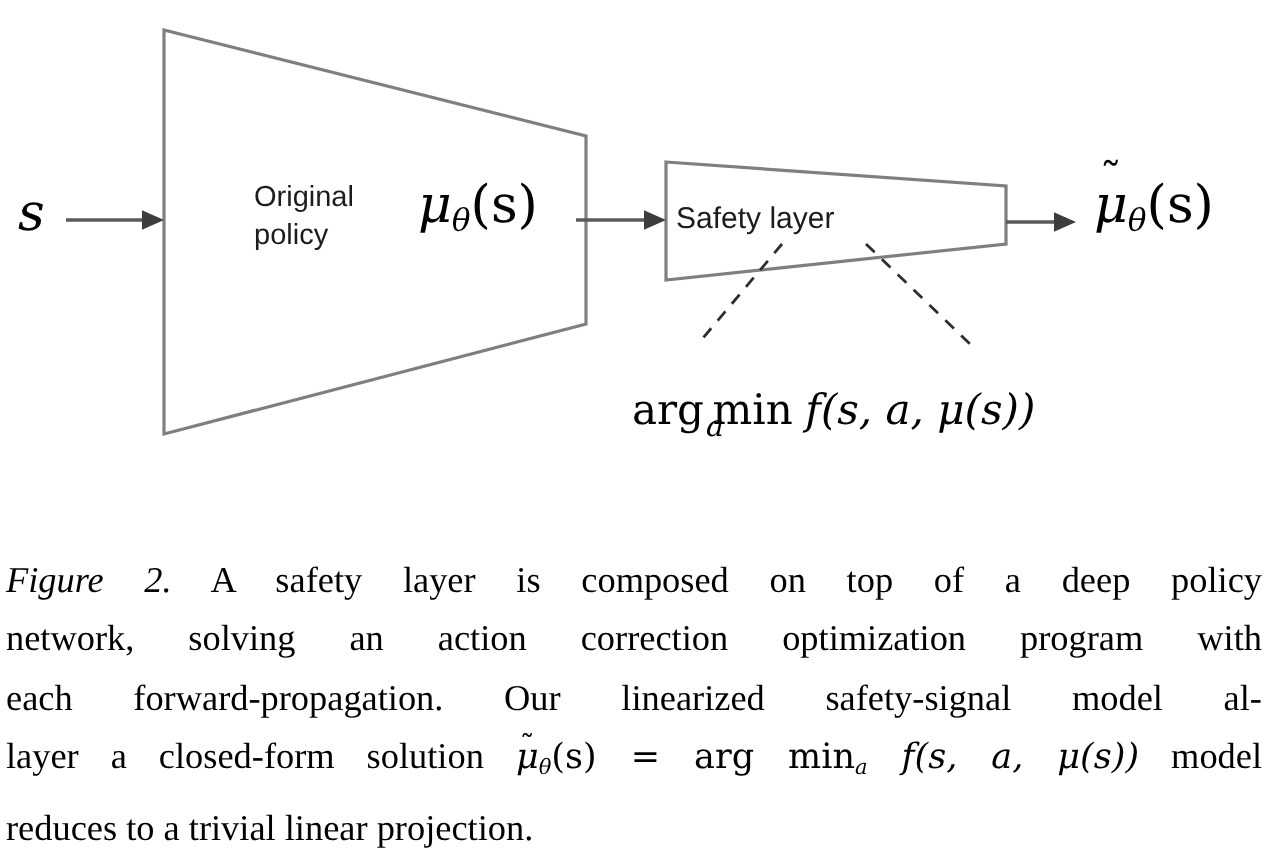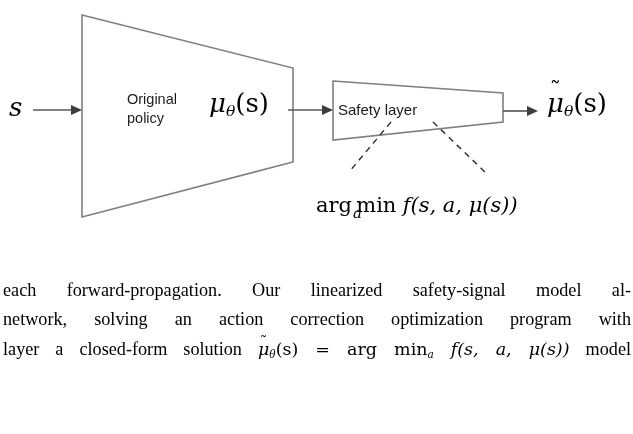--- a/index.html
+++ b/index.html
@@ -69,18 +69,20 @@
 
     <div class="dlabel sanslab" id="safety-label">Safety layer</div>
 
     <div class="dlabel mathtxt" id="tilde-mu-out"><span class="tmu"><span class="it">μ</span><span class="tld">˜</span></span><span class="msub">θ</span><span>(s)</span></div>
 
     <div class="dlabel" id="argmin"><span>arg</span> <span>min</span><span class="fgap"></span><span class="it">f</span><span class="it">(s, a, μ(s))</span></div>
     <div class="dlabel it" id="argmin-sub">a</div>
   </div>
 
   <div id="caption">
+    <div class="capline jline"><i class="figlab">Figure 2.</i> <span>A safety layer is composed on top of a deep policy</span></div>
+    <div class="capline jline">network, solving an action correction optimization program with</div>
     <div class="capline jline">each forward-propagation. Our linearized safety-signal model al-</div>
-    <div class="capline jline">network, solving an action correction optimization program with</div>
     <div class="capline jline"><span>layer a closed-form solution</span> <span class="capmath"><span class="tmu"><span class="it">μ</span><span class="tld">˜</span></span><span class="msub">θ</span><span>(s)</span> <span>=</span> <span>arg min</span><span class="msub">a</span> <span class="it">f</span><span class="it">(s, a, μ(s))</span></span> <span>model</span></div>
+    <div class="capline">reduces to a trivial linear projection.</div>
   </div>
 
 </div>
 
 </body></html>

